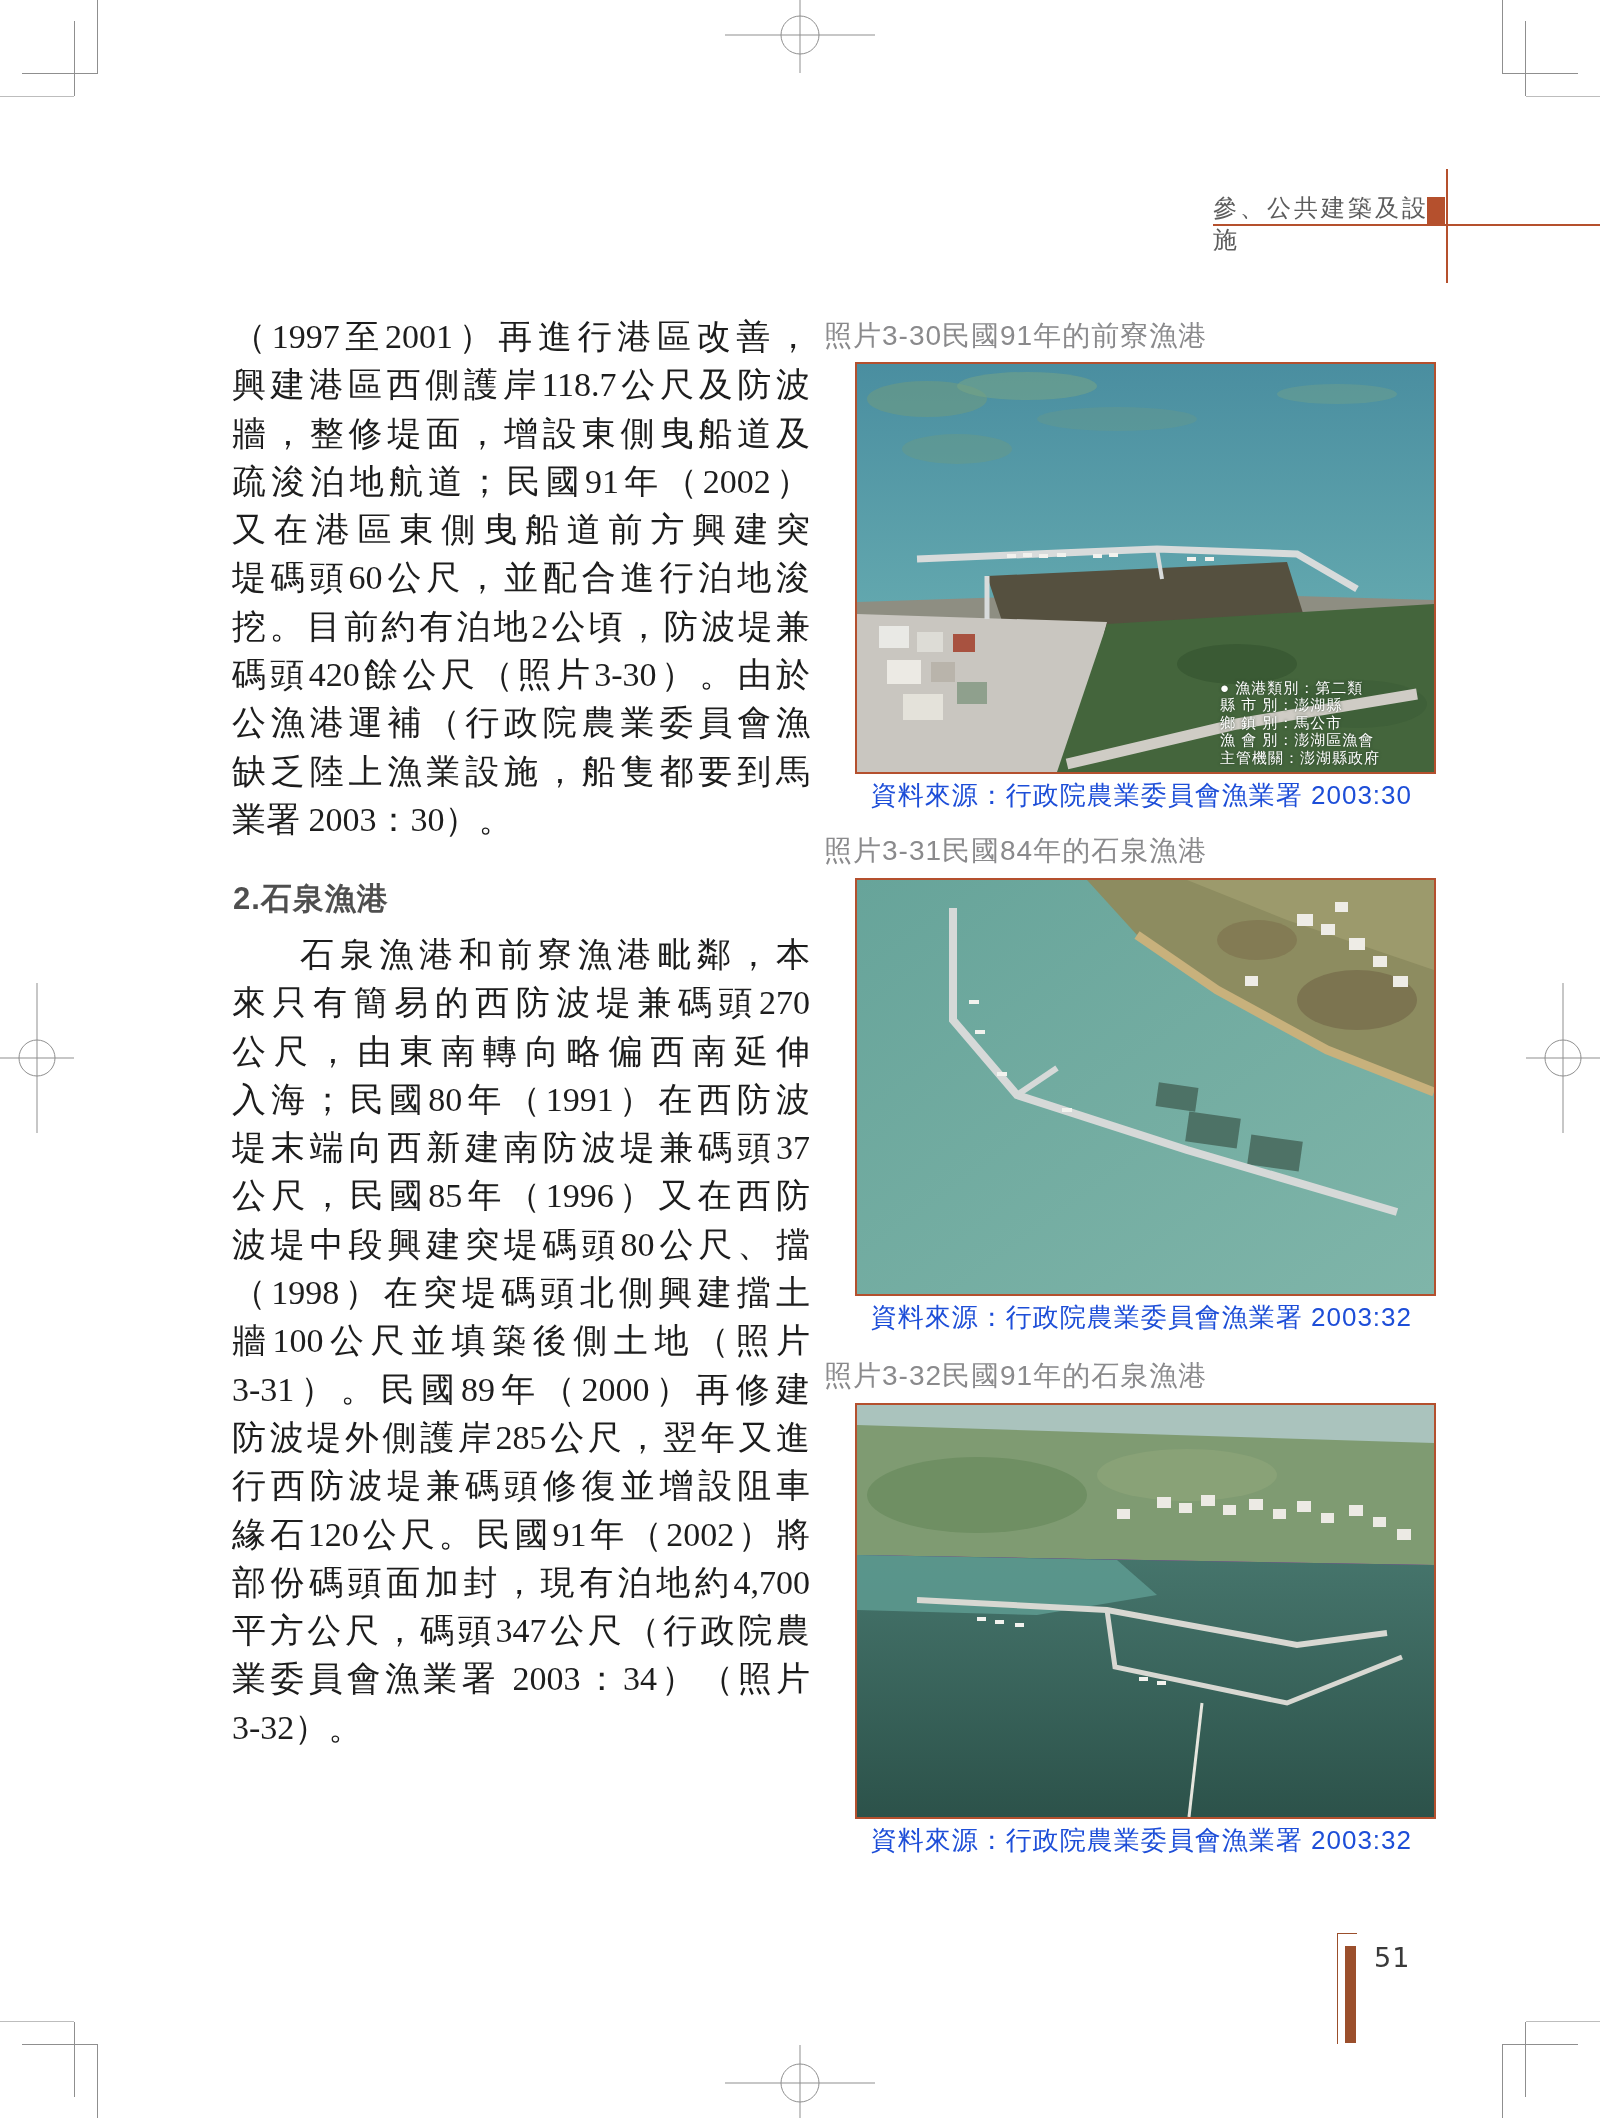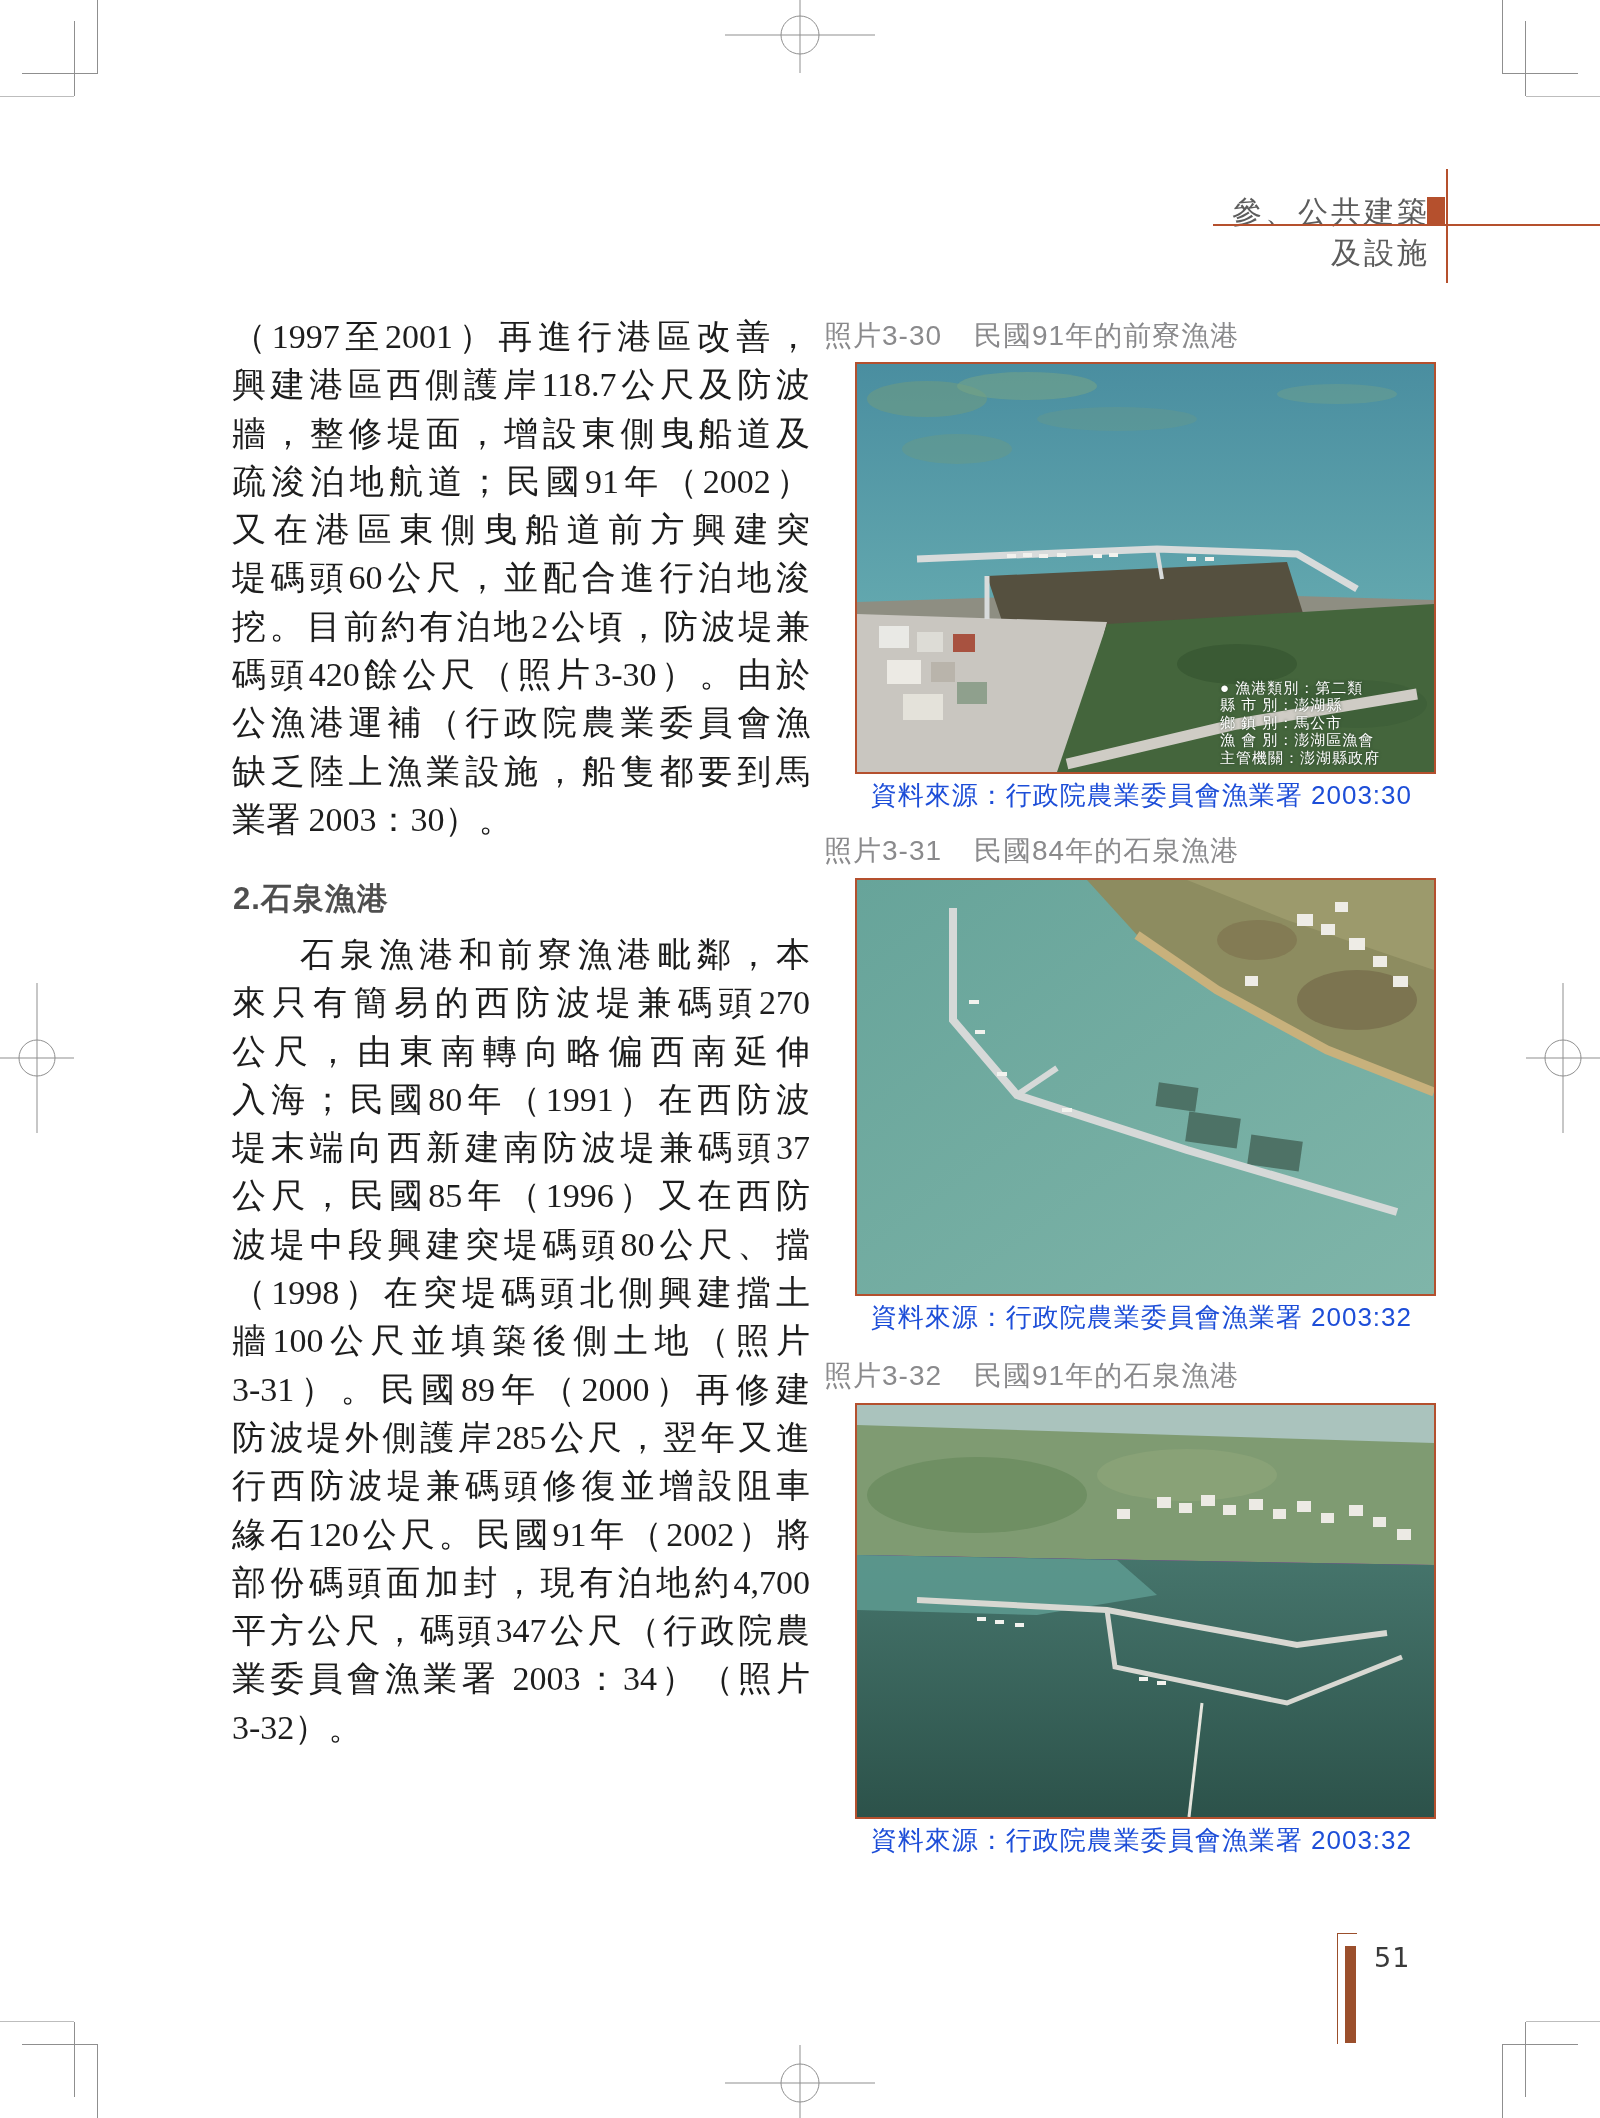--- a/index.html
+++ b/index.html
@@ -6,41 +6,41 @@
   body{width:1600px;height:2118px;position:relative;overflow:hidden;
        font-family:"Liberation Sans","DejaVu Sans",sans-serif;}
 
   
   .mark{position:absolute;background:#8f8f8f;}
   .mark.light{background:#bdbdbd;}
   .regsvg{position:absolute;}
 
   
   .running-head{position:absolute;top:192px;left:1213px;width:217px;
-    font-size:30px;letter-spacing:3px;color:#5c5c5c;text-align:right;
+    font-size:24px;letter-spacing:3px;color:#5c5c5c;
     font-family:"Liberation Sans","DejaVu Sans",sans-serif;}
   .head-square{position:absolute;left:1427px;top:197px;width:18px;height:27px;background:#b5502d;}
   .head-hline{position:absolute;left:1213px;top:224px;width:387px;height:2px;background:#b5502d;}
   .head-vline{position:absolute;left:1446px;top:169px;width:2px;height:114px;background:#b5502d;}
 
   
   .body-par{position:absolute;left:232px;width:578px;color:#1d1d1d;
     font-family:"Liberation Serif","DejaVu Serif",serif;font-size:34px;}
   .body-par .tline{height:48.3px;line-height:48.3px;text-align:justify;text-align-last:justify;
     white-space:nowrap;}
   .body-par .tline:last-child{text-align-last:left;}
   .par1{top:313px;}
   .par2{top:931px;}
   .par2 .tline:first-child{padding-left:68px;}
   .sec-heading{position:absolute;left:233px;top:878px;font-size:31px;font-weight:bold;
     color:#4f4f4f;letter-spacing:1px;font-family:"Liberation Sans","DejaVu Sans",sans-serif;}
 
   
   .caption{position:absolute;left:824px;font-size:28px;color:#8a8a8c;letter-spacing:1px;}
-  .caption .cap-title{margin-left:32px;}
+  .caption .cap-title{}
   .photo{position:absolute;left:855px;width:577px;border:2px solid #b4502e;box-sizing:content-box;
     background:#a21caf;overflow:hidden;}
   .photo svg{display:block;}
   .source{position:absolute;left:855px;width:577px;text-align:right;padding-right:20px;
     box-sizing:border-box;font-size:26px;color:#1d4ed8;letter-spacing:1px;}
   .photo-overlay{position:absolute;right:14px;bottom:6px;width:200px;color:#ffffff;
     font-size:15px;line-height:17.5px;letter-spacing:1px;
     text-shadow:0 0 3px rgba(40,60,40,.9);}
   .photo-overlay .tline{white-space:nowrap;}
 

